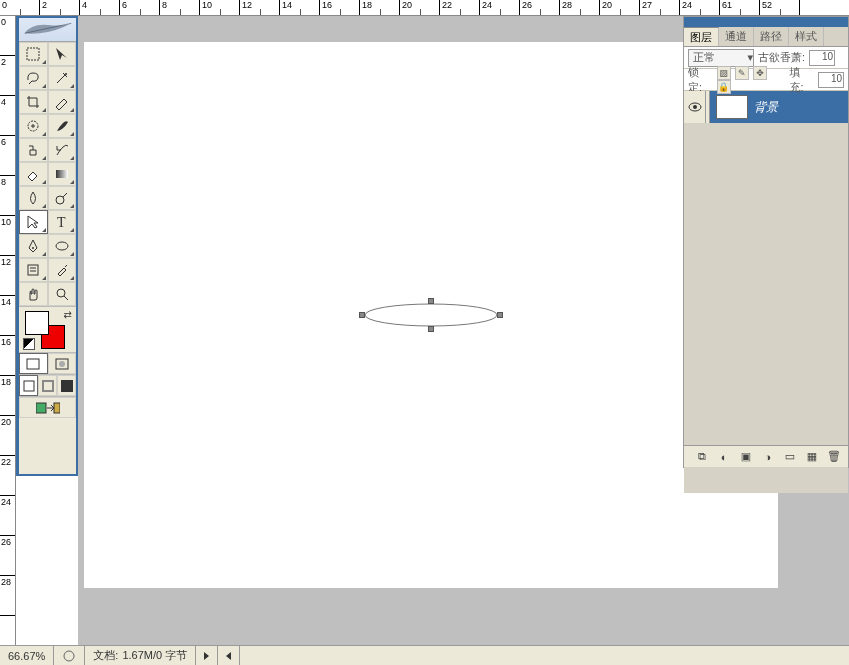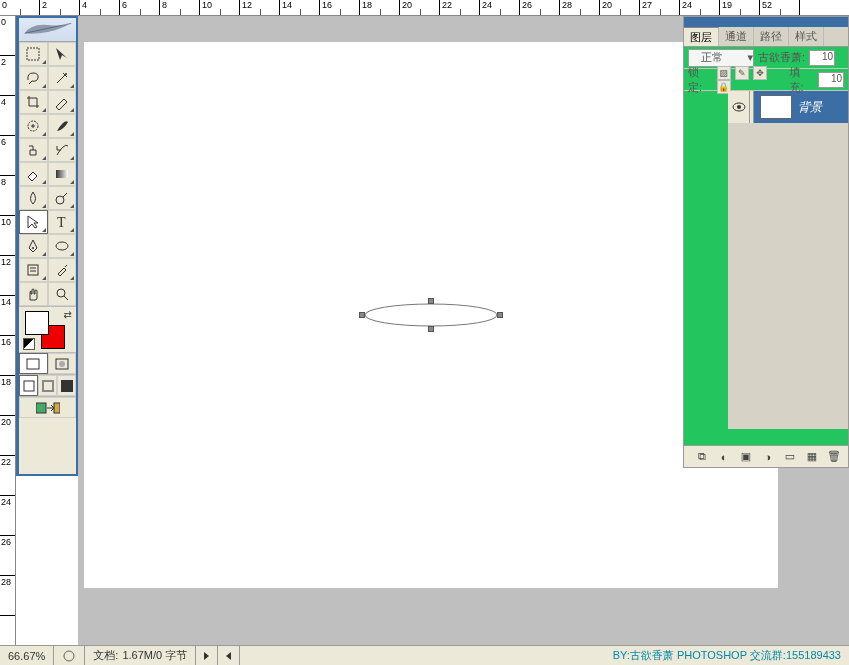--- a/index.html
+++ b/index.html
@@ -120,55 +120,55 @@
   }
   .ellipse-path svg { width:100%; height:100%; overflow:visible;}
   .anchor {
     position:absolute; width:6px; height:6px; background:#888;
     border:1px solid #555;
   }
 
   
   .panel {
     position:absolute; right:0; top:16px; width:166px; height:452px;
-    background:#22c55e;
+    background:#ffffff;
     border:1px solid #9a9a9a;
   }
   .panel-titlebar{
     height:10px; background:#3b6ea5;
   }
   .panel-tabs {
     display:flex; height:20px; background:#d6d3c6; border-bottom:1px solid #9a9a9a;
   }
   .ptab {
     padding:2px 6px; font-size:11px; color:#555; border-right:1px solid #bbb;
     background:#d6d3c6;
   }
   .ptab.active { background:#ece9d8; color:#000; border-top:1px solid #888;}
   .panel-row {
     display:flex; align-items:center; height:22px; padding:0 4px;
     border-bottom:1px solid #c8c5b8; font-size:11px; color:#555;
     gap:4px;
   }
   .blend-select{
     width:66px; height:18px; background:#f5f5f5; border:1px solid #9a9a9a;
-    font-size:11px; padding-left:12px; display:flex; align-items:center;
+    font-size:11px; padding-left:4px; display:flex; align-items:center;
     justify-content:space-between;
   }
   .opacity-input{
     width:26px; height:16px; border:1px solid #9a9a9a; background:#fff;
     font-size:10px; text-align:right; padding-right:1px;
   }
   .lock-icons span{
     display:inline-block; width:14px; height:14px; border:1px solid #bbb;
     margin-right:1px; font-size:9px; text-align:center; line-height:12px;
     background:#ece9d8;
   }
   .layer-list {
-    height:338px; background:#d6d3c6;margin-left:44px;
+    height:402px; background:#d6d3c6;
   }
   .layer-row {
     display:flex; align-items:center; height:32px;
     background:#3b6ea5; color:#fff;
   }
   .eye-col{
     width:22px; height:32px; background:#ece9d8; border-right:1px solid #9a9a9a;
     display:flex; align-items:center; justify-content:center;
   }
   .link-col{
@@ -222,21 +222,21 @@
     <div class="tick">16</div>
     <div class="tick">18</div>
     <div class="tick">20</div>
     <div class="tick">22</div>
     <div class="tick">24</div>
     <div class="tick">26</div>
     <div class="tick">28</div>
     <div class="tick">20</div>
     <div class="tick">27</div>
     <div class="tick">24</div>
-    <div class="tick">19</div>
+    <div class="tick">61</div>
     <div class="tick">52</div>
   </div>
 
 <div class="left-col">
   <div class="ruler-v" id="ruler-v">
       <div class="vtick">0</div>
       <div class="vtick">2</div>
       <div class="vtick">4</div>
       <div class="vtick">6</div>
       <div class="vtick">8</div>
@@ -516,14 +516,13 @@
     <span>文档:</span>
     <span>1.67M/0 字节</span>
   </div>
   <div class="status-seg">
       <span class="tri"></span>
     </div>
   <div class="status-seg">
       <span class="tri left"></span>
     </div>
   <div class="status-flex"></div>
-  <div class="credit">BY:古欲香萧   PHOTOSHOP 交流群:155189433</div>
 </div>
 
 </body></html>

